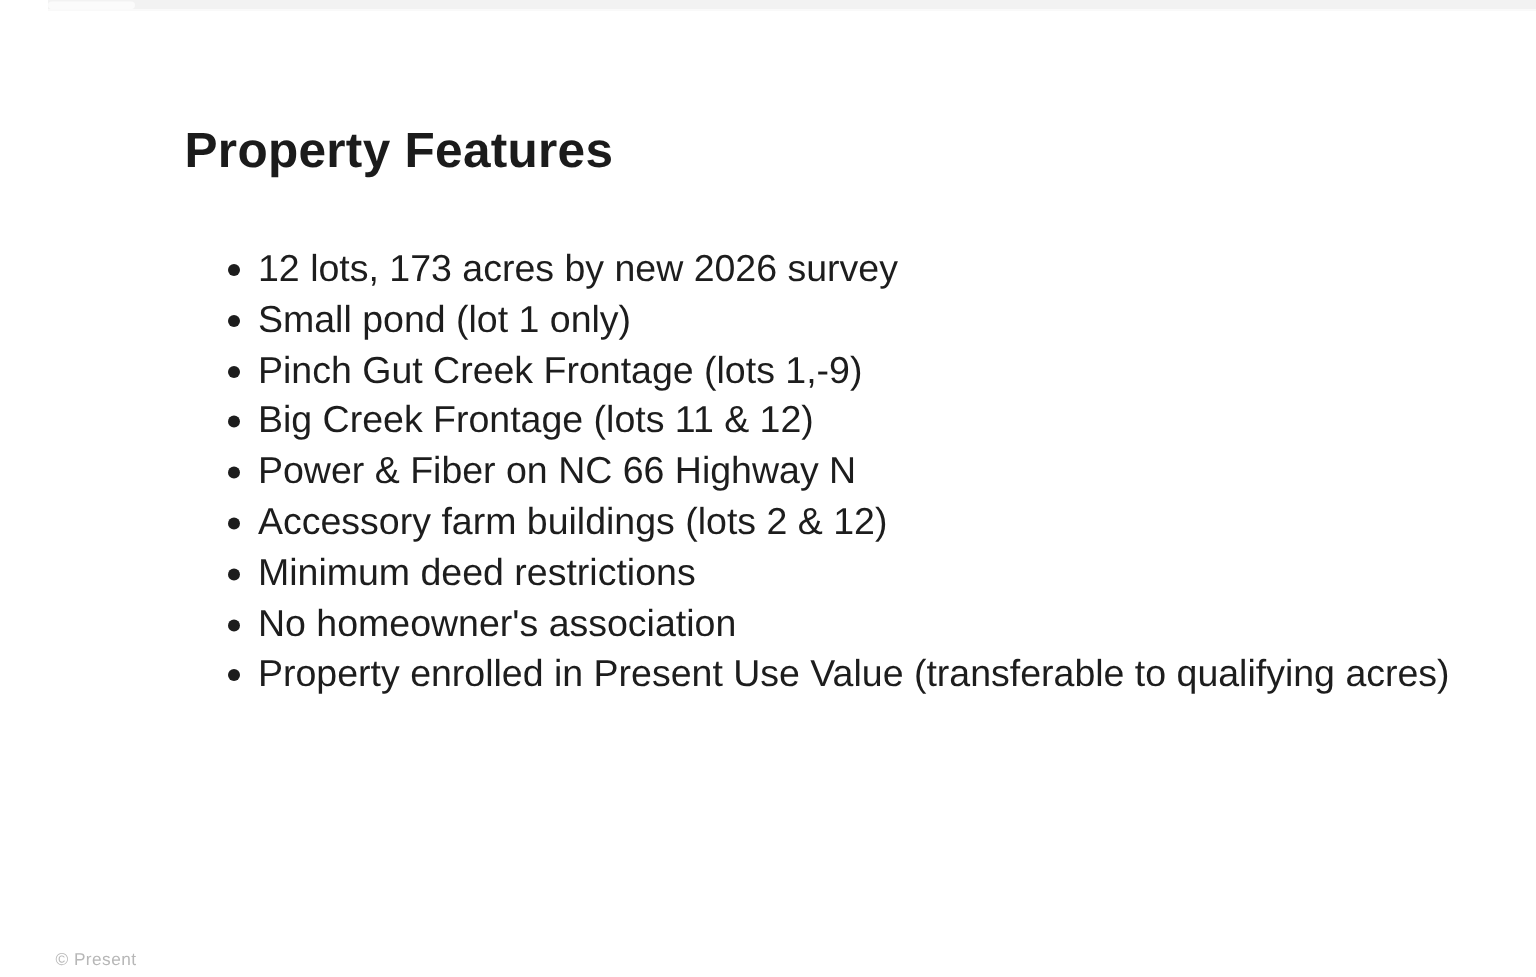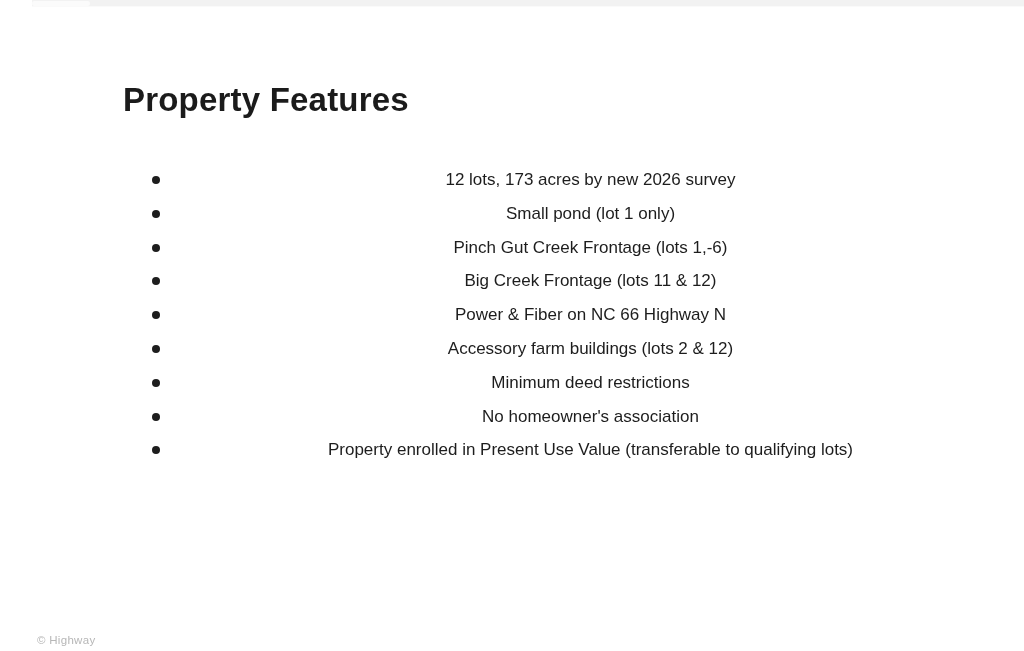--- a/index.html
+++ b/index.html
@@ -48,26 +48,25 @@
   ul.features {
     position: absolute;
     left: 117px;
     top: 163px;
     list-style: none;
     width: 860px;
   }
   ul.features li {
     position: relative;
     padding-left: 23px;
-    font-size: 17px;
+    font-size: 25px;
     line-height: 33.8px;
     height: 33.8px;
     color: #1d1d1d;
     white-space: nowrap;
-    text-align: center;
   }
   ul.features li::before {
     content: "";
     position: absolute;
     left: 3px;
     top: 13px;
     width: 8px;
     height: 8px;
     border-radius: 50%;
     background: #1d1d1d;
@@ -88,24 +87,24 @@
 
   <div class="top-strip">
     <div class="thumb"></div>
   </div>
 
   <h1 class="title">Property Features</h1>
 
   <ul class="features">
     <li>12 lots, 173 acres by new 2026 survey</li>
     <li>Small pond (lot 1 only)</li>
-    <li>Pinch Gut Creek Frontage (lots 1,-6)</li>
+    <li>Pinch Gut Creek Frontage (lots 1,-9)</li>
     <li>Big Creek Frontage (lots 11 &amp; 12)</li>
     <li>Power &amp; Fiber on NC 66 Highway N</li>
     <li>Accessory farm buildings (lots 2 &amp; 12)</li>
     <li>Minimum deed restrictions</li>
     <li>No homeowner's association</li>
-    <li>Property enrolled in Present Use Value (transferable to qualifying lots)</li>
+    <li>Property enrolled in Present Use Value (transferable to qualifying acres)</li>
   </ul>
 
-  <div class="watermark">© Highway</div>
+  <div class="watermark">© Present</div>
 
 </div>
 
 </body></html>

